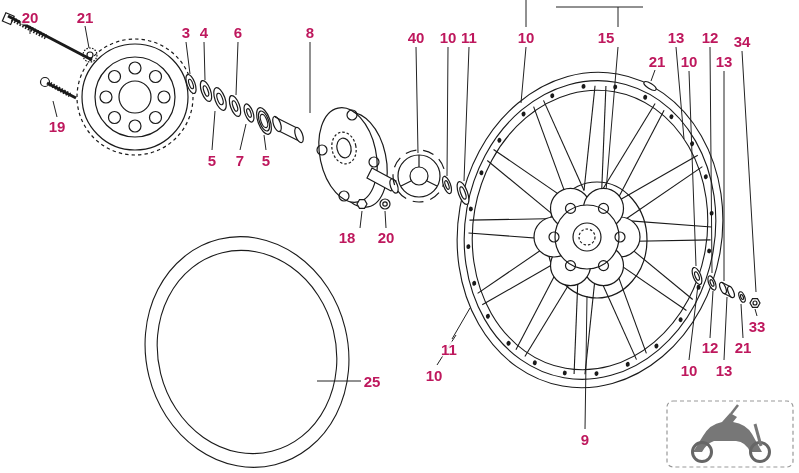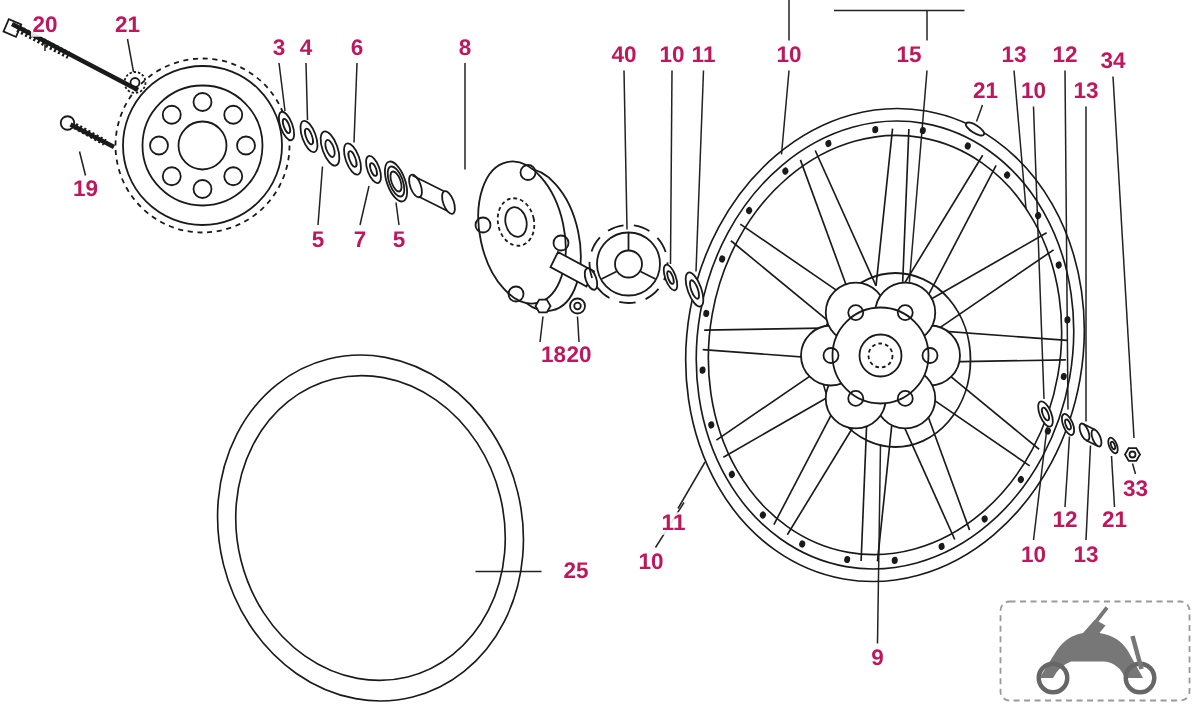--- a/index.html
+++ b/index.html
@@ -275,25 +275,25 @@
     <span class="callout" style="left:448px;top:37px">10</span>
     <span class="callout" style="left:469px;top:37px">11</span>
     <span class="callout" style="left:526px;top:37px">10</span>
     <span class="callout" style="left:606px;top:37px">15</span>
     <span class="callout" style="left:657px;top:61px">21</span>
     <span class="callout" style="left:676px;top:37px">13</span>
     <span class="callout" style="left:689px;top:61px">10</span>
     <span class="callout" style="left:710px;top:37px">12</span>
     <span class="callout" style="left:724px;top:61px">13</span>
     <span class="callout" style="left:742px;top:41px">34</span>
-    <span class="callout" style="left:369px;top:237px">18</span>
+    <span class="callout" style="left:347px;top:237px">18</span>
     <span class="callout" style="left:386px;top:237px">20</span>
     <span class="callout" style="left:449px;top:349px">11</span>
     <span class="callout" style="left:434px;top:375px">10</span>
-    <span class="callout" style="left:384px;top:381px">25</span>
+    <span class="callout" style="left:372px;top:381px">25</span>
     <span class="callout" style="left:585px;top:439px">9</span>
     <span class="callout" style="left:710px;top:347px">12</span>
     <span class="callout" style="left:689px;top:370px">10</span>
     <span class="callout" style="left:724px;top:370px">13</span>
     <span class="callout" style="left:743px;top:347px">21</span>
     <span class="callout" style="left:757px;top:326px">33</span>
   </div>
 </div>
 
 </body></html>

